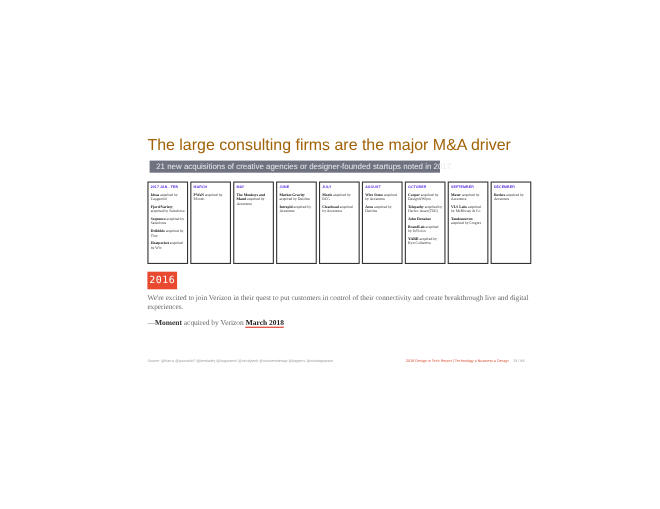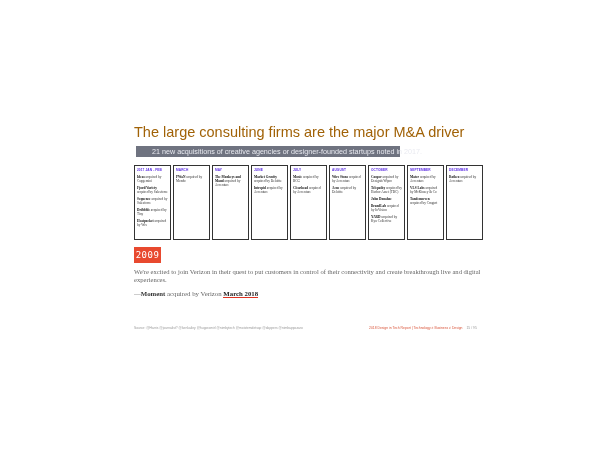--- a/index.html
+++ b/index.html
@@ -1,18 +1,18 @@
 <!DOCTYPE html>
 <html><head>
 <meta charset="utf-8">
 <style>
   html, body { margin:0; padding:0; background:#ffffff; }
   body { width:600px; height:463px; position:relative; overflow:hidden; font-family:"Liberation Sans", sans-serif; }
   .title { position:absolute; left:134px; top:124px; font-size:14.5px; color:#a16207; font-family:"Liberation Sans", sans-serif; white-space:nowrap; }
-  .banner { position:absolute; left:136px; top:146px; width:264px; height:11px; background:#6f7380; color:#e9eaf0; font-size:7.2px; line-height:11px; padding-left:16px; box-sizing:border-box; white-space:nowrap; }
+  .banner { position:absolute; left:136px; top:146px; width:264px; height:11px; background:#6f7380; color:#e9eaf0; font-size:7.2px; line-height:11px; padding-left:6px; box-sizing:border-box; white-space:nowrap; }
   .grid { position:absolute; left:134px; top:165px; display:flex; gap:2px; }
   .col { width:37px; height:75px; border:1px solid #333; box-sizing:border-box; padding:2px 2px; overflow:hidden; background:#fff; }
   .col-head { font-family:"Liberation Sans", sans-serif; font-size:3.2px; font-weight:bold; color:#5a2be2; letter-spacing:0.1px; margin-bottom:3px; white-space:nowrap; }
   .acq { font-family:"Liberation Serif", serif; font-size:3.4px; line-height:4px; color:#333; margin-bottom:3px; }
   .acq b { color:#111; }
   .year-badge { position:absolute; left:134px; top:247px; width:27px; height:16px; background:#e8492f; color:#fff; font-family:"DejaVu Sans Mono", monospace; font-size:9px; line-height:16px; text-align:center; letter-spacing:0.5px; }
   .quote { position:absolute; left:134px; top:268px; width:350px; font-family:"Liberation Serif", serif; font-size:6.6px; line-height:8.2px; color:#666; }
   .attr { position:absolute; left:134px; top:290px; font-family:"Liberation Serif", serif; font-size:6.8px; color:#666; white-space:nowrap; }
   .attr b { color:#333; }
   .attr .date { color:#222; font-weight:bold; border-bottom:1px solid #d32; }
@@ -71,21 +71,21 @@
       <div class="acq"><b>Mater</b><span> acquired by Accenture</span></div>
       <div class="acq"><b>VLS Labs</b><span> acquired by McKinsey &amp; Co</span></div>
       <div class="acq"><b>Tandemseven</b><span> acquired by Cmgurt</span></div>
     </div>
     <div class="col">
       <div class="col-head">DECEMBER</div>
       <div class="acq"><b>Rothco</b><span> acquired by Accenture</span></div>
     </div>
   </div>
 
-<div class="year-badge">2009</div>
+<div class="year-badge">2016</div>
 <div class="quote">We're excited to join Verizon in their quest to put customers in control of their connectivity and create breakthrough live and digital experiences.</div>
 <div class="attr">
   <span>—</span><b>Moment</b><span> acquired by Verizon </span><span class="date">March 2018</span>
 </div>
 
 <div class="footer-left">Source: @Harris @journalist? @kenkailey @hugoramirl @nimbytech @moistemdetsap @dappers @nimbappazaro</div>
 <div class="footer-right">
   <span>2018 Design in Tech Report | Technology ≠ Business ≠ Design</span><span class="page">15 / 95</span>
 </div>
 

